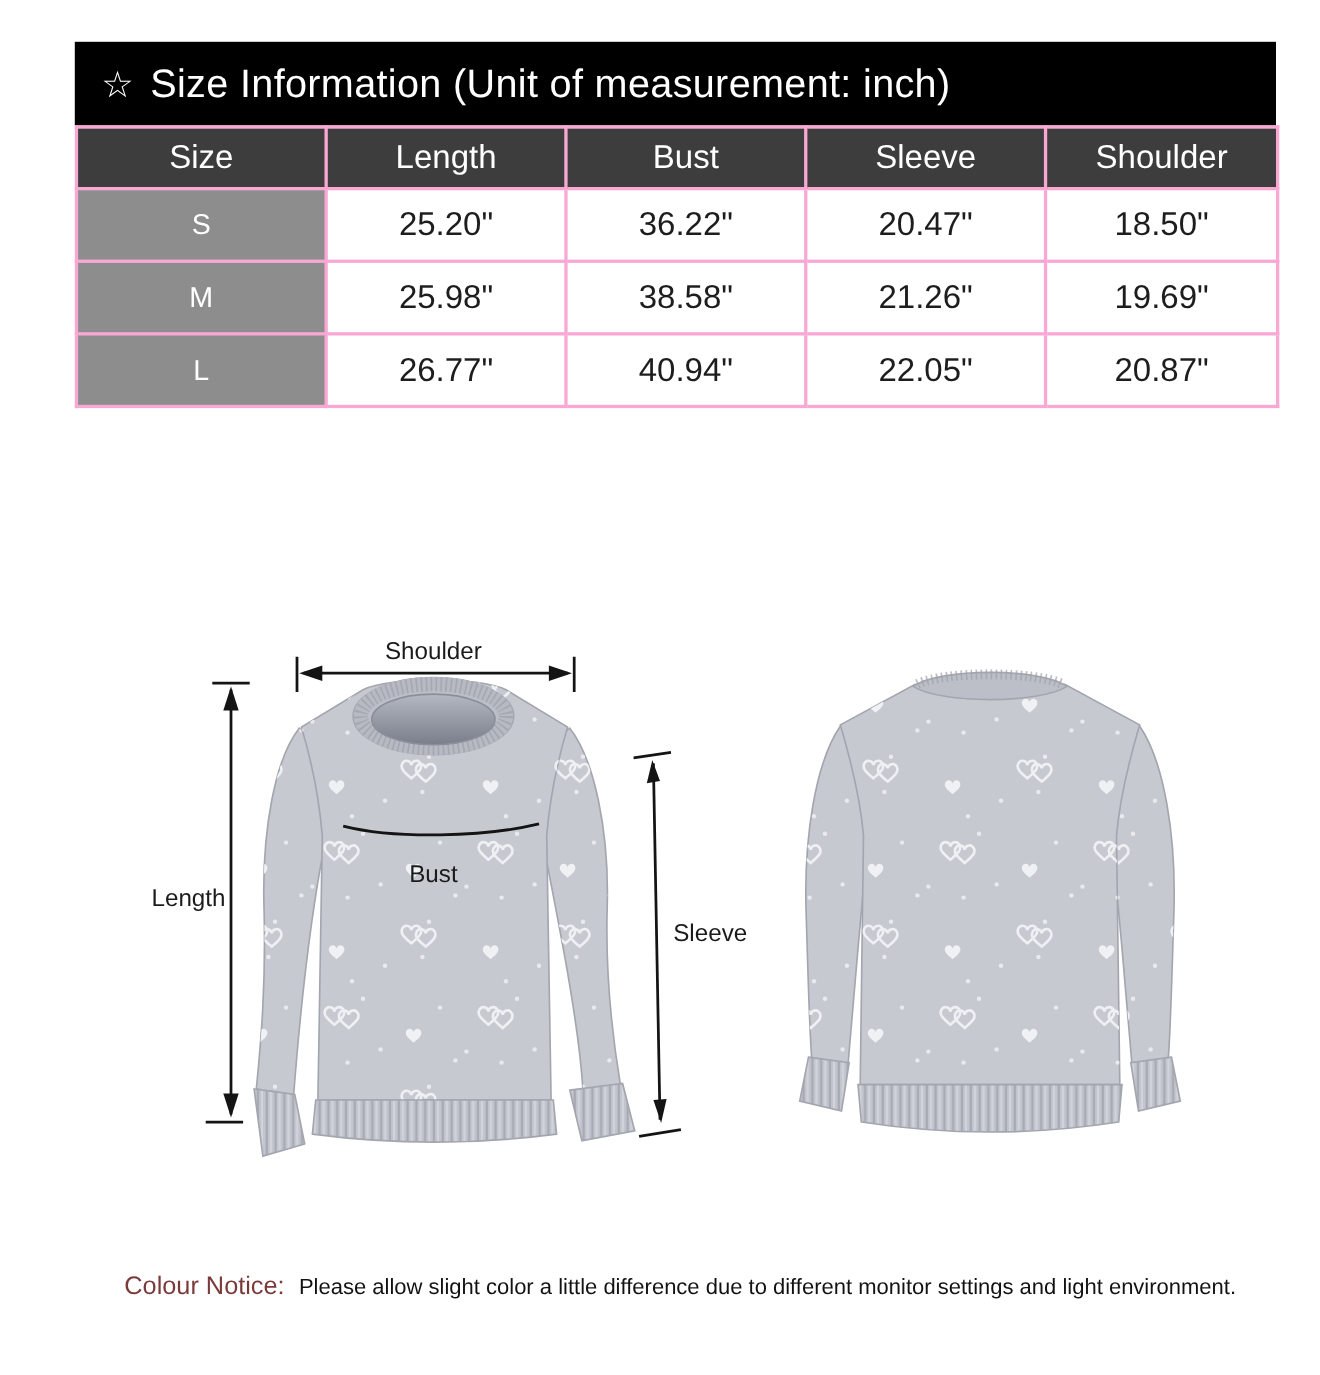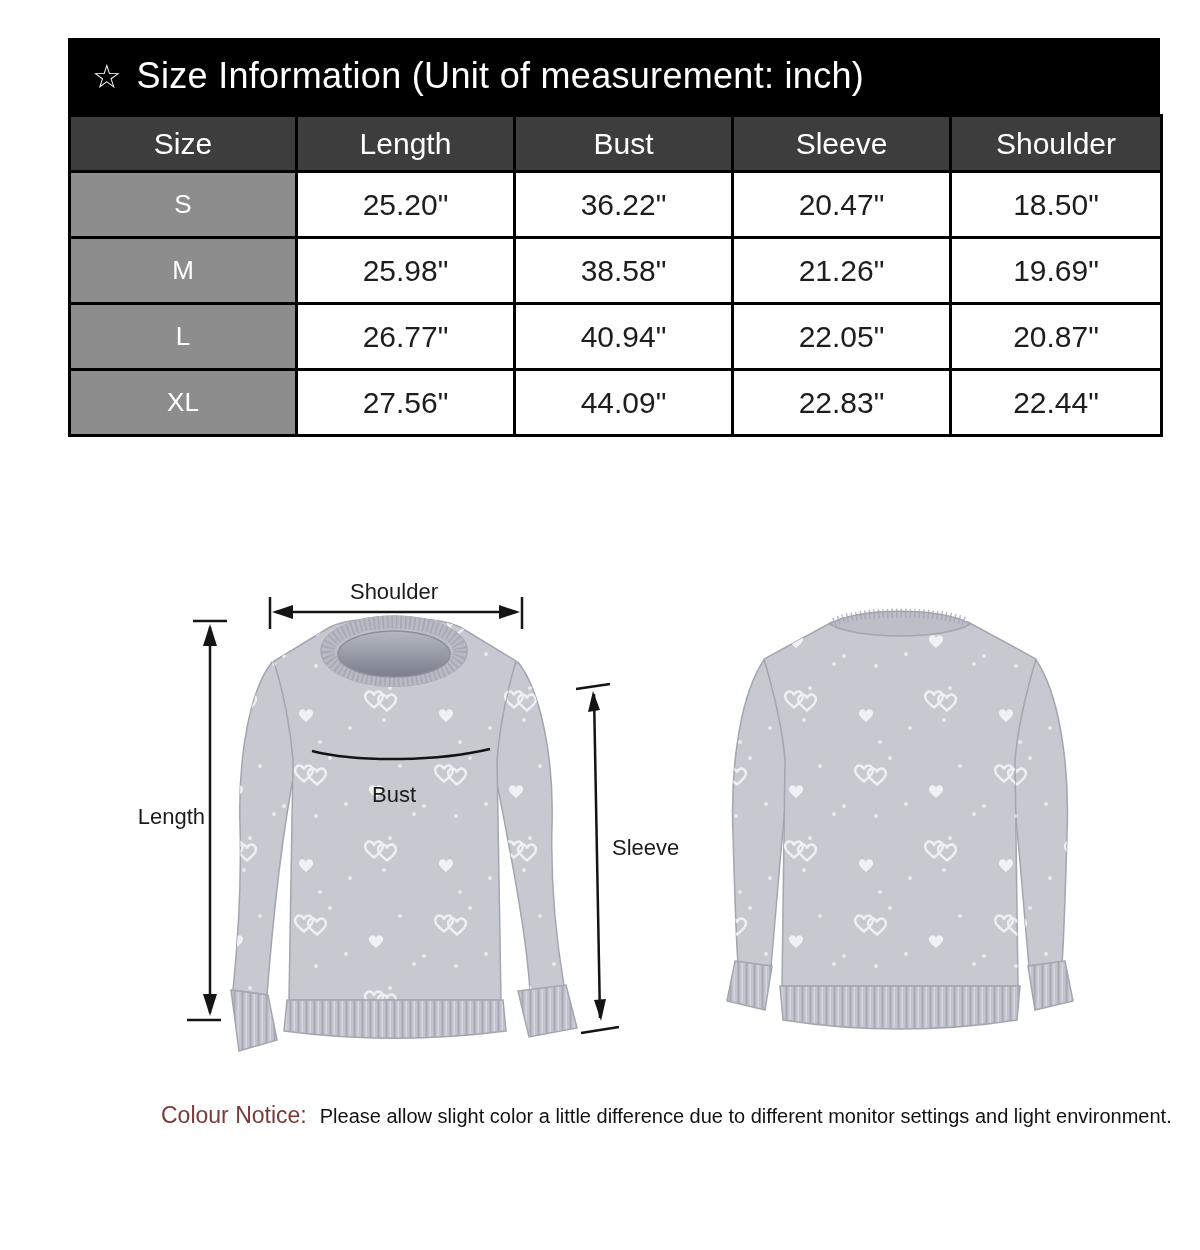--- a/index.html
+++ b/index.html
@@ -8,38 +8,38 @@
 
   
   .title-bar{position:absolute;left:68px;top:38px;width:1092px;height:76px;background:#000;
     color:#fff;display:flex;align-items:center;box-sizing:border-box;padding-left:24px;}
   .star{font-size:33px;line-height:1;margin-right:15px;font-family:"DejaVu Sans",sans-serif;}
   .title-text{font-size:36px;letter-spacing:.3px;}
 
   
   table.size-table{position:absolute;left:68px;top:114px;width:1092px;border-collapse:collapse;
     table-layout:fixed;text-align:center;}
-  .size-table th,.size-table td{border:3px solid #000000;padding:0;}
+  .size-table th,.size-table td{border:3px solid #f9a8d4;padding:0;}
   .size-table thead th{background:#3d3d3d;color:#fff;font-weight:400;font-size:30px;height:53px;}
   .size-table tbody th{background:#8d8d8d;color:#fff;font-weight:400;font-size:26px;height:63px;}
   .size-table tbody td{background:#fff;color:#1d1d1d;font-size:30px;height:63px;}
 
   
   .figure{position:absolute;left:0;top:525px;width:1200px;height:560px;}
   .figure svg{display:block;}
   .dim-label{font-size:22px;fill:#1b1b1b;}
   .dim{stroke:#141414;stroke-width:2.5;fill:none;}
   .dim-head{fill:#141414;stroke:none;}
 
   
   .notice{position:absolute;margin:0;white-space:nowrap;}
   .notice-label{color:#7b3a3a;font-size:23px;margin-right:13px;}
   .notice-text{color:#121212;font-size:20px;}
   #notice-size{left:120px;top:1108px;}
-  #notice-colour{left:113px;top:1102px;margin-left:48px;}
+  #notice-colour{left:113px;top:1155px;}
 </style>
 </head>
 <body>
 
 <div class="page">
 
   <div class="title-bar">
     <span class="star">☆</span>
     <span class="title-text">Size Information (Unit of measurement: inch)</span>
   </div>
@@ -75,27 +75,20 @@
         <td>38.58"</td>
         <td>21.26"</td>
         <td>19.69"</td>
       </tr>
       <tr>
         <th>L</th>
         <td>26.77"</td>
         <td>40.94"</td>
         <td>22.05"</td>
         <td>20.87"</td>
-      </tr>
-      <tr>
-        <th>XL</th>
-        <td>27.56"</td>
-        <td>44.09"</td>
-        <td>22.83"</td>
-        <td>22.44"</td>
       </tr>
     </tbody>
   </table>
 
   <div class="figure">
     <svg width="1200" height="560" viewBox="0 525 1200 560">
       <defs>
         <path id="hp" d="M10,5.5 C9.5,2 5.5,0.5 3,2.5 C0.5,4.5 0.5,8 2.8,10.7 C5,13.3 10,17.5 10,17.5 C10,17.5 15,13.3 17.2,10.7 C19.5,8 19.5,4.5 17,2.5 C14.5,0.5 10.5,2 10,5.5 Z"></path>
         <g id="dh" fill="none" stroke="#eef0f3" stroke-width="2.4">
           <use href="#hp"></use>

